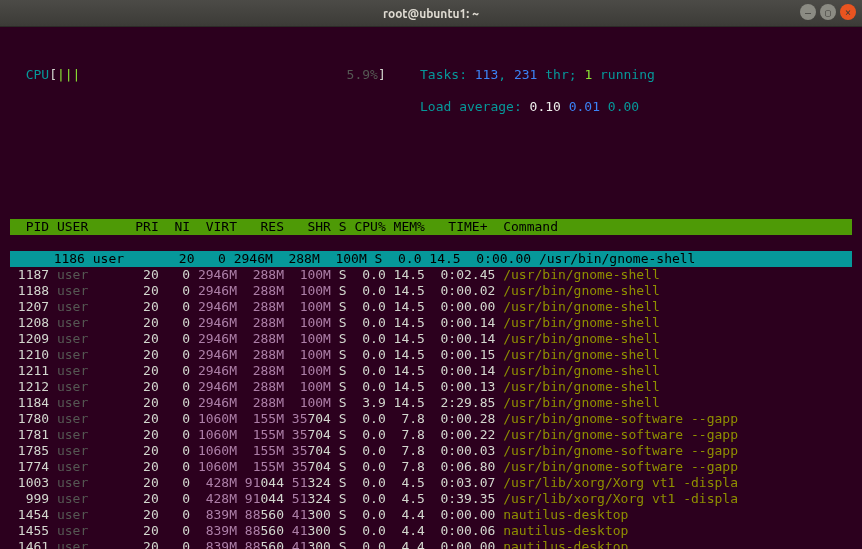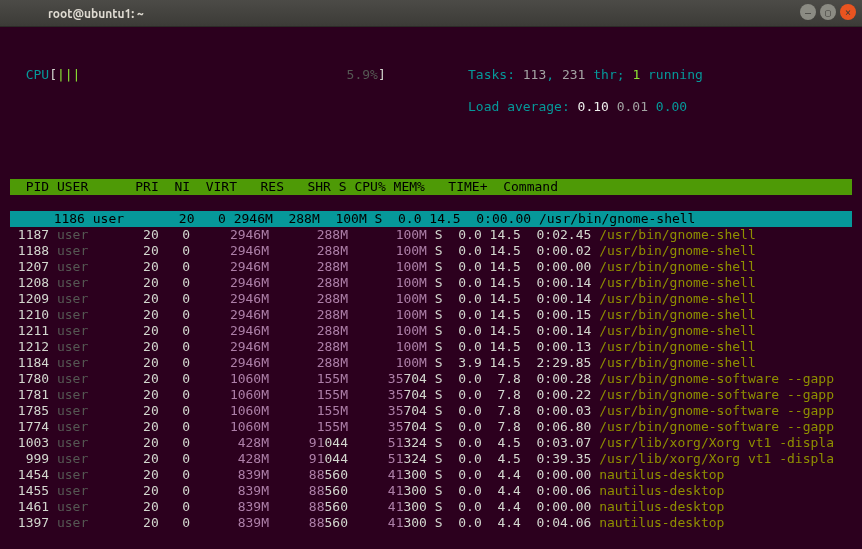--- a/index.html
+++ b/index.html
@@ -10,23 +10,23 @@
     font-size: 13px;
     color: #d3d7cf;
     overflow: hidden;
   }
   .titlebar {
     background: #3c3b37;
     background: linear-gradient(#4c4b47, #3c3b37);
     height: 26px;
     display: flex;
     align-items: center;
+    justify-content: center;
     position: relative;
     border-bottom: 1px solid #2c2b27;
-    padding-left: 48px;
   }
   .titlebar-text {
     color: #dfdbd2;
     font-family: 'Ubuntu', sans-serif;
     font-size: 12px;
     font-weight: bold;
   }
   .window-buttons {
     position: absolute;
     right: 6px;
@@ -47,40 +47,41 @@
   .wbtn.min { background: #8b8b83; }
   .wbtn.max { background: #8b8b83; }
   .wbtn.close { background: #e95420; }
   .terminal {
     padding: 8px 10px 0 10px;
     background: #2c001e;
     white-space: pre;
     line-height: 16px;
   }
   .cyan { color: #06989a; }
-  .brightcyan { color: #a3a3a3; text-align: right; }
+  .brightcyan { color: #3b82f6; text-align: right; }
   .brightgreen { color: #8ae234; }
   .brightred { color: #ef2929; }
   .brightyellow { color: #fce94f; }
-  .magenta { color: #ad7fa8; margin-left: 32px; }
+  .magenta { color: #ad7fa8; }
   .grey { color: #555753; }
   .white { color: #d3d7cf; }
   .brightwhite { color: #eeeeec; }
   .olive { color: #8f8f00; }
   .header-row {
     background: #4e9a06;
     color: #000;
+    margin-top: 40px;
   }
   .sel-row {
     background: #06989a;
     color: #000;
     text-align: right;
   }
   .sel-row .cmd { color: #000; }
-  .meters { display: flex; gap: 48px; }
+  .meters { display: flex; }
   .meter-left { width: 410px; }
   .meter-right { }
 </style>
 </head>
 <body>
 
 <div class="titlebar">
   <span class="titlebar-text">root@ubuntu1: ~</span>
   <div class="window-buttons">
     <div class="wbtn min">–</div>

